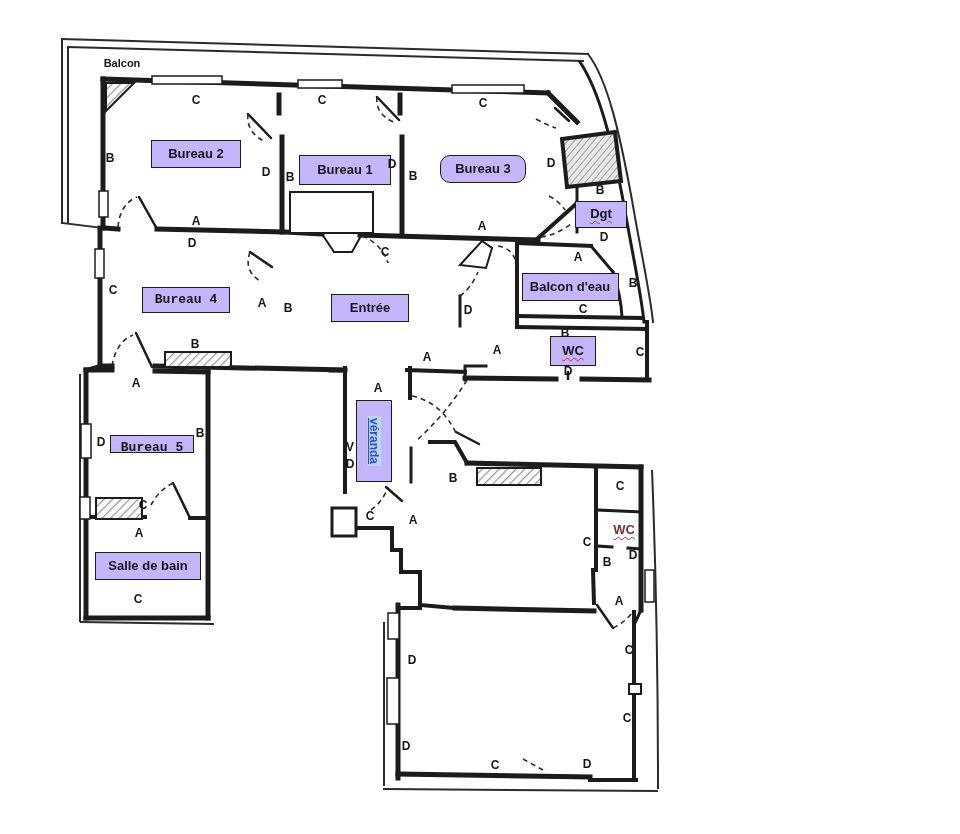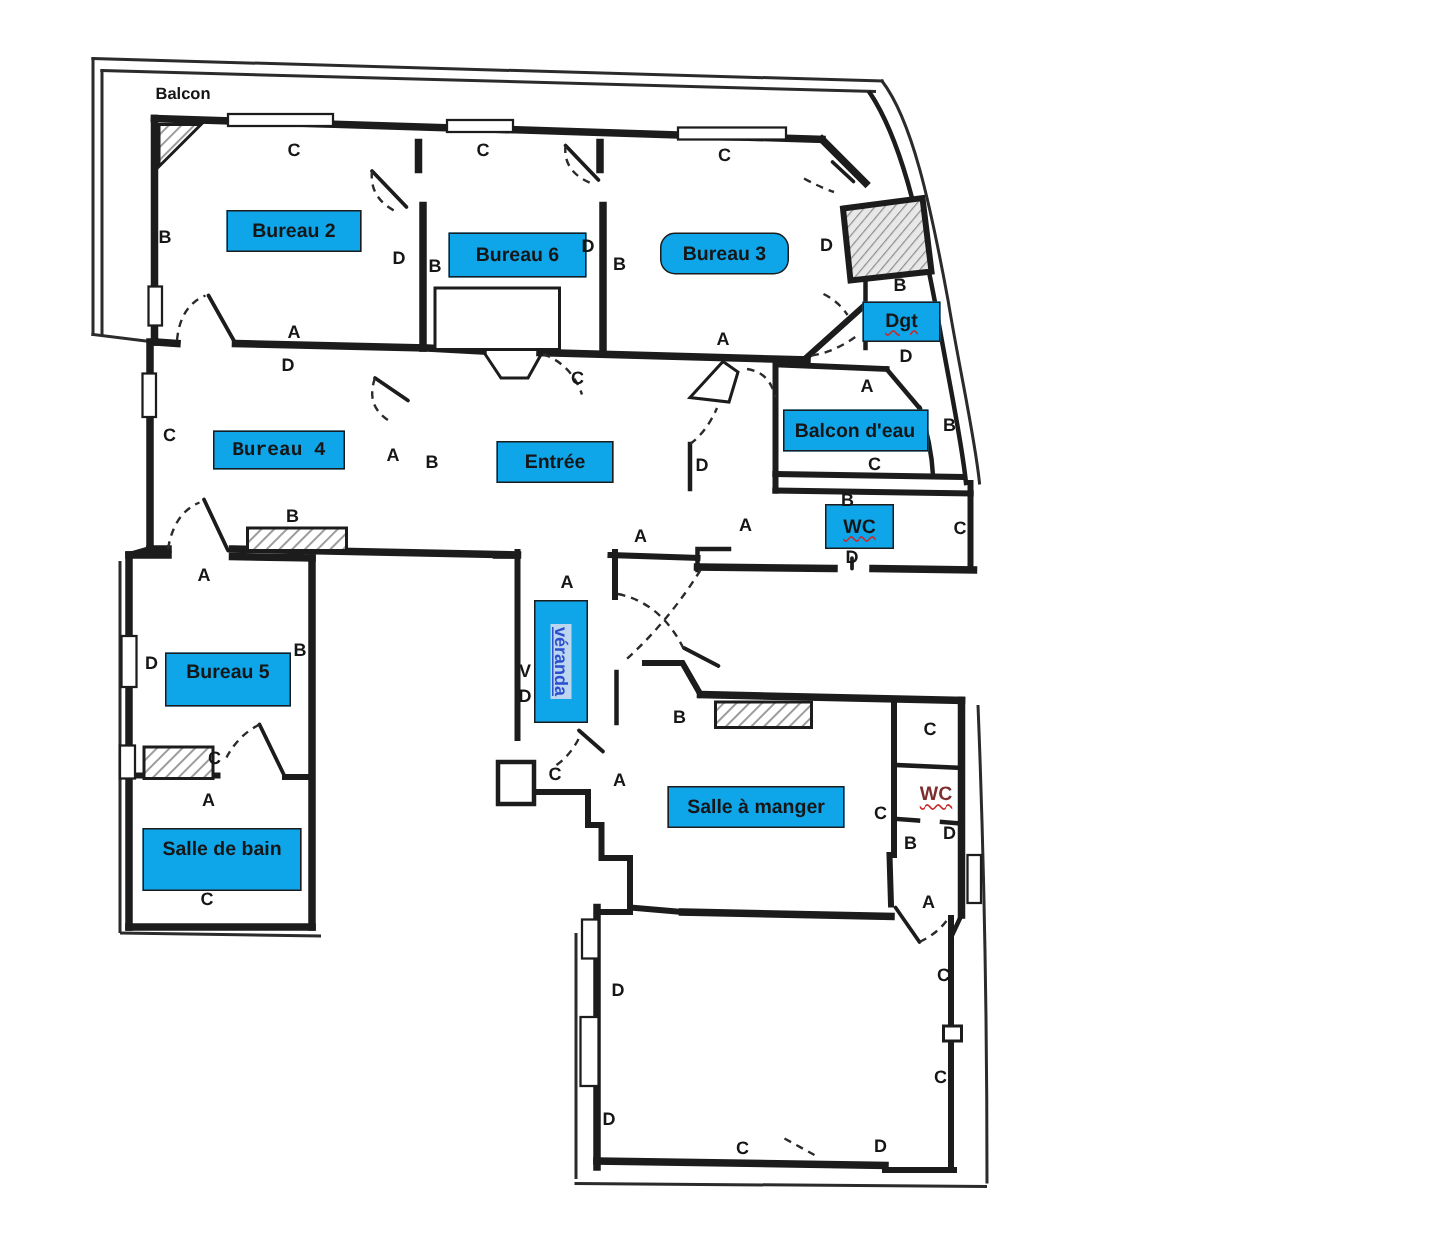--- a/index.html
+++ b/index.html
@@ -7,21 +7,21 @@
     position:relative;width:960px;height:834px;background:#ffffff;overflow:hidden;
     font-family:"Liberation Sans",sans-serif;
   }
   #plan svg{position:absolute;left:0;top:0;}
   .layer{position:absolute;left:0;top:0;width:960px;height:834px;pointer-events:none;}
   .wl{
     position:absolute;transform:translate(-50%,-50%);
     font:700 12px "Liberation Sans",sans-serif;color:#161616;letter-spacing:0;
   }
   .room-label{
-    position:absolute;background:#0ea5e9;border:1.6px solid #1c1c1c;
+    position:absolute;background:#c4b5fd;border:1.6px solid #1c1c1c;
     font:600 13px "Liberation Sans",sans-serif;color:#161616;
     text-align:center;box-sizing:border-box;white-space:nowrap;
   }
   .room-label.plain{border:none;background:transparent;}
   .room-label.small{font:700 11px "Liberation Sans",sans-serif;}
   .room-label.wavy{
     text-decoration-line:underline;text-decoration-style:wavy;
     text-decoration-color:#c92a2a;text-decoration-thickness:1.4px;
     text-underline-offset:2px;
   }
@@ -184,30 +184,29 @@
       <path d="M173,483 Q159,490 151,505"></path>
       <path d="M460,296 Q471,288 478,272"></path>
       <path d="M613,628 Q626,622 633,611"></path>
       <path d="M523,759 L543,770"></path>
     </g>
   </svg>
 
   <div class="layer">
       <div class="room-label plain small" style="left: 122px; top: 63px; transform: translate(-50%, -50%);">Balcon</div>
       <div class="room-label " style="left: 151px; top: 140px; width: 90px; height: 28px; line-height: 25px;">Bureau 2</div>
-      <div class="room-label " style="left: 299px; top: 155px; width: 92px; height: 30px; line-height: 27px;">Bureau 6</div>
+      <div class="room-label " style="left: 299px; top: 155px; width: 92px; height: 30px; line-height: 27px;">Bureau 1</div>
       <div class="room-label " style="left: 440px; top: 155px; width: 86px; height: 28px; line-height: 25px; border-radius: 10px;">Bureau 3</div>
       <div class="room-label " style="left: 142px; top: 287px; width: 88px; height: 26px; line-height: 23px; font-family: Liberation Mono, monospace;">Bureau 4</div>
       <div class="room-label " style="left: 331px; top: 294px; width: 78px; height: 28px; line-height: 25px;">Entrée</div>
       <div class="room-label " style="left: 521.5px; top: 273px; width: 97px; height: 28px; line-height: 25px;">Balcon d'eau</div>
       <div class="room-label wavy" style="left: 575px; top: 200.5px; width: 52px; height: 27px; line-height: 24px;">Dgt</div>
       <div class="room-label wavy" style="left: 550px; top: 336px; width: 46px; height: 30px; line-height: 27px;">WC</div>
-      <div class="room-label " style="left: 110px; top: 435px; width: 84px; height: 36px; line-height: 23px;">Bureau 5</div>
-      <div class="room-label " style="left: 95px; top: 552px; width: 106px; height: 42px; line-height: 25px;">Salle de bain</div>
-      <div class="room-label " style="left: 445px; top: 524px; width: 118px; height: 28px; line-height: 25px;">Salle à manger</div>
+      <div class="room-label " style="left: 110px; top: 435px; width: 84px; height: 18px; line-height: 23px; font-family: Liberation Mono, monospace;">Bureau 5</div>
+      <div class="room-label " style="left: 95px; top: 552px; width: 106px; height: 28px; line-height: 25px;">Salle de bain</div>
       <div class="room-label plain wavy red" style="left: 624px; top: 529px; transform: translate(-50%, -50%);">WC</div>
       <div class="room-label veranda" style="left: 356px; top: 400px; width: 36px; height: 82px;">
         <span class="veranda-text">véranda</span>
       </div>
     </div>
 
   <div class="layer">
       <span class="wl" style="left: 196px; top: 100px;">C</span>
       <span class="wl" style="left: 322px; top: 100px;">C</span>
       <span class="wl" style="left: 483px; top: 103px;">C</span>

